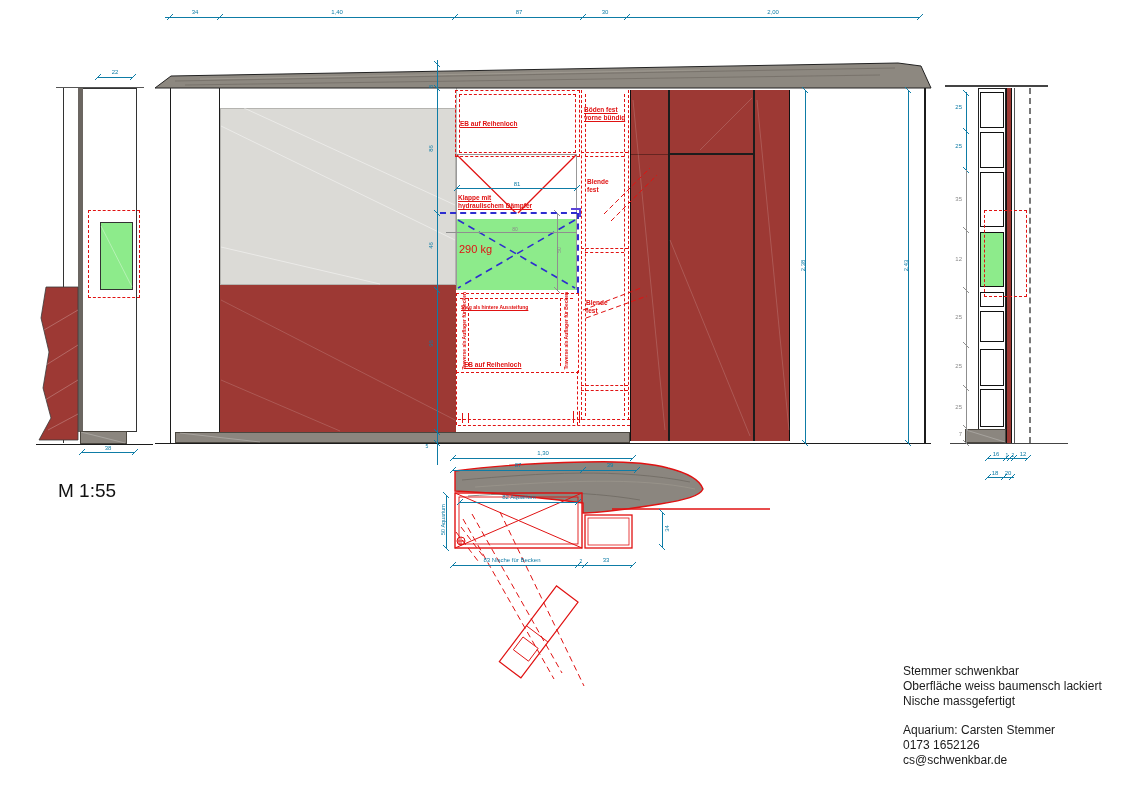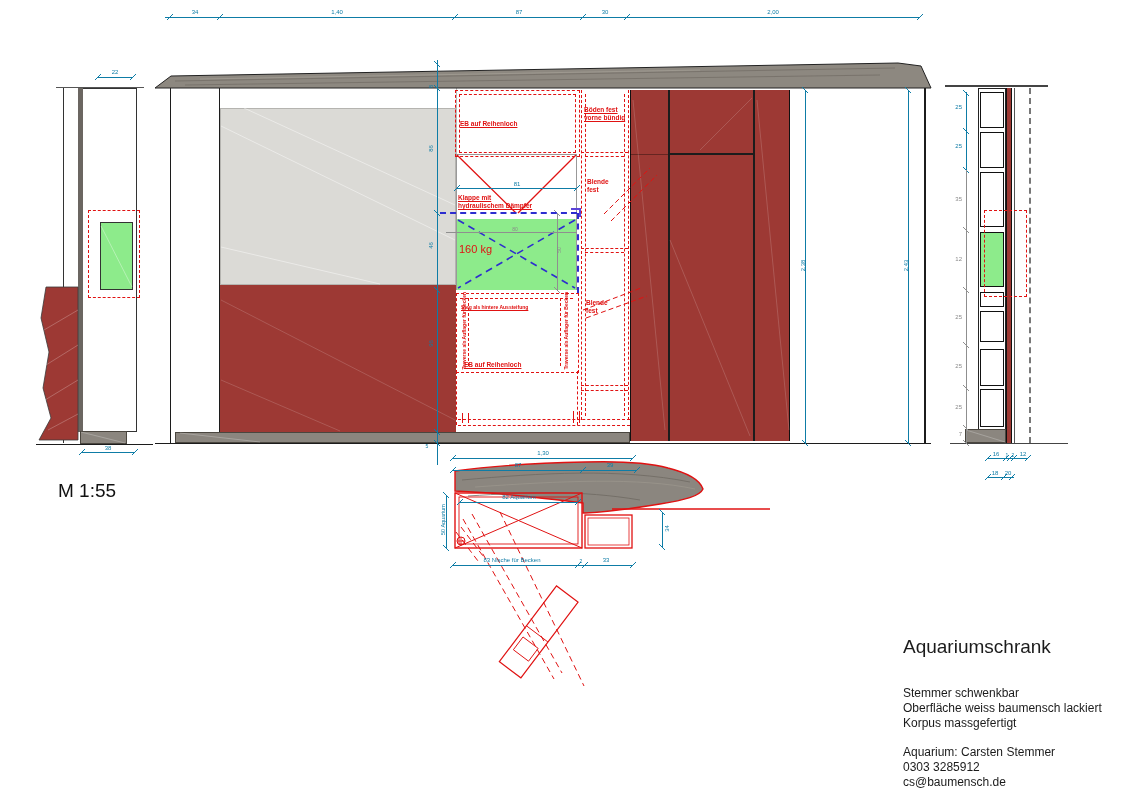--- a/index.html
+++ b/index.html
@@ -200,21 +200,21 @@
   <div class="dim gdim tiny" style="left:495px;top:226px;width:40px">80</div>
   <div class="dim gdim tiny v" style="left:551px;top:247px;width:16px">50</div>
 
   <div class="red ru" style="left:460px;top:120px">EB auf Reihenloch</div>
   <div class="red ru" style="left:584px;top:106px">Böden fest</div>
   <div class="red ru" style="left:584px;top:114px">vorne bündig</div>
   <div class="red" style="left:587px;top:178px">Blende</div>
   <div class="red" style="left:587px;top:186px">fest</div>
   <div class="red ru" style="left:458px;top:194px">Klappe mit</div>
   <div class="red ru" style="left:458px;top:202px">hydraulischem Dämpfer</div>
-  <div class="red" style="left:459px;top:246px;font-size:11px;font-weight:normal">160 kg</div>
+  <div class="red" style="left:459px;top:246px;font-size:11px;font-weight:normal">290 kg</div>
   <div class="red ru tiny" style="left:461px;top:304px">Steg als hintere Aussteifung</div>
   <div class="red tiny" style="left:431px;top:334px;width:65px;transform:rotate(-90deg)">Traverse als Auflager für Becken</div>
   <div class="red tiny" style="left:533px;top:334px;width:65px;transform:rotate(-90deg)">Traverse als Auflager für Becken</div>
   <div class="red ru" style="left:464px;top:361px">EB auf Reihenloch</div>
   <div class="red" style="left:586px;top:299px">Blende</div>
   <div class="red" style="left:586px;top:307px">fest</div>
 
   <div class="dim" style="left:513px;top:450px;width:60px">1,30</div>
   <div class="dim" style="left:498px;top:462px;width:40px">87</div>
   <div class="dim" style="left:590px;top:462px;width:40px">39</div>
@@ -236,24 +236,23 @@
   <div class="dim" style="left:988px;top:451px;width:16px">16</div>
   <div class="dim tiny" style="left:1003px;top:452px;width:8px">1</div>
   <div class="dim tiny" style="left:1009px;top:452px;width:8px">2</div>
   <div class="dim" style="left:1015px;top:451px;width:16px">12</div>
   <div class="dim" style="left:987px;top:470px;width:16px">18</div>
   <div class="dim" style="left:1000px;top:470px;width:16px">20</div>
 
   <div class="scale" style="left:58px;top:480px">M 1:55</div>
 
   <div class="titleblock" style="left:903px;top:636px;width:230px">
-    <div class="tb-title">Aquariumschrank</div>
     <div style="height:28px"></div>
     <div class="tb-line">Stemmer schwenkbar</div>
     <div class="tb-line">Oberfläche weiss baumensch lackiert</div>
-    <div class="tb-line">Korpus massgefertigt</div>
+    <div class="tb-line">Nische massgefertigt</div>
     <div style="height:14px"></div>
     <div class="tb-line">Aquarium: Carsten Stemmer</div>
-    <div class="tb-line">0303 3285912</div>
-    <div class="tb-line">cs@baumensch.de</div>
+    <div class="tb-line">0173 1652126</div>
+    <div class="tb-line">cs@schwenkbar.de</div>
   </div>
 
 </div>
 
 </body></html>

